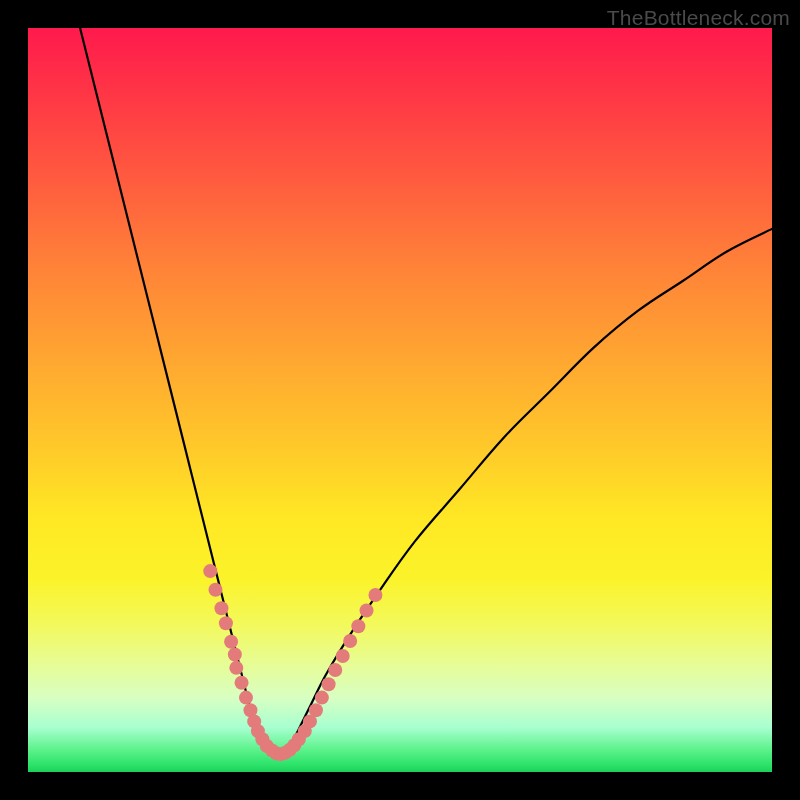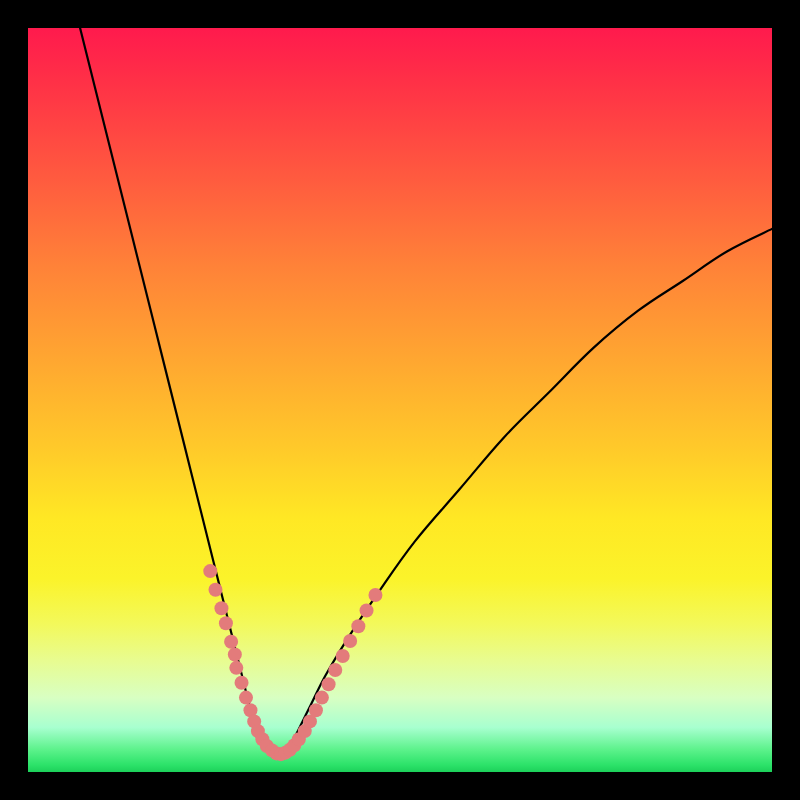--- a/index.html
+++ b/index.html
@@ -96,13 +96,14 @@
           <circle cx="300.58" cy="656.21" r="7" fill="#e37b7b"></circle>
           <circle cx="307.27" cy="642.07" r="7" fill="#e37b7b"></circle>
           <circle cx="314.71" cy="627.94" r="7" fill="#e37b7b"></circle>
           <circle cx="322.15" cy="613.06" r="7" fill="#e37b7b"></circle>
           <circle cx="330.34" cy="598.18" r="7" fill="#e37b7b"></circle>
           <circle cx="338.52" cy="582.55" r="7" fill="#e37b7b"></circle>
           <circle cx="347.45" cy="566.93" r="7" fill="#e37b7b"></circle>
         </g>
       </svg>
   </div>
+  <div class="watermark">TheBottleneck.com</div>
 </div>
 
 </body></html>

